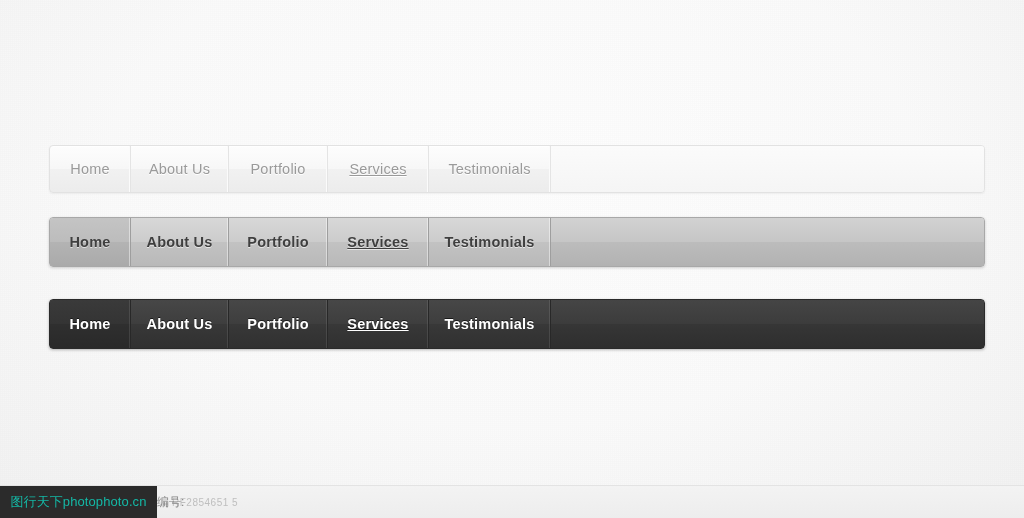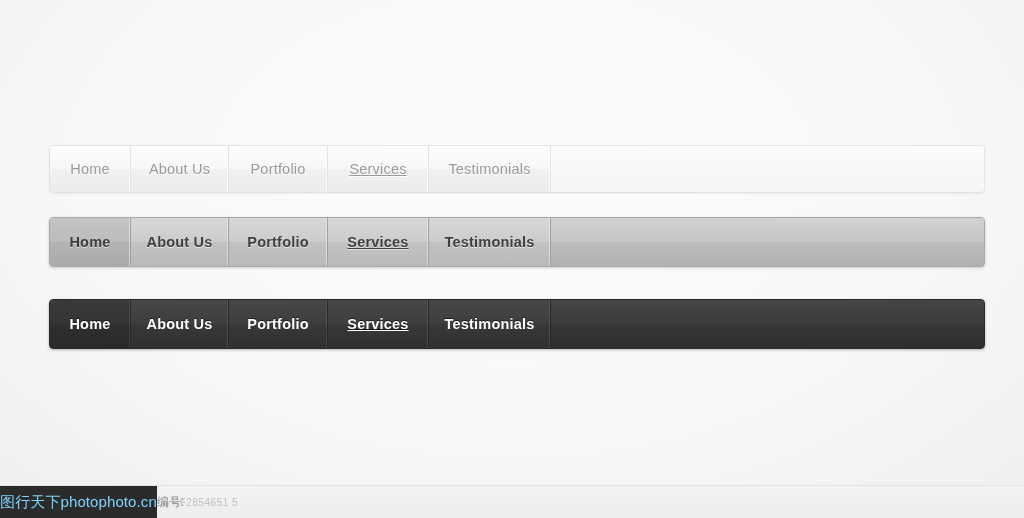--- a/index.html
+++ b/index.html
@@ -164,22 +164,22 @@
     left: 0;
     top: 0;
     width: 157px;
     height: 32px;
     background: #2b2b2b;
     display: flex;
     align-items: center;
     justify-content: center;
   }
   #watermark-badge-text {
-    color: #7dd3fc;
-    font-size: 15px;
+    color: #14b8a6;
+    font-size: 13px;
     letter-spacing: .1px;
   }
   #watermark-ghost {
     position: absolute;
     left: 16px;
     top: 3px;
     font-size: 15px;
     font-weight: bold;
     color: rgba(120,120,120,.38);
     letter-spacing: .4px;

